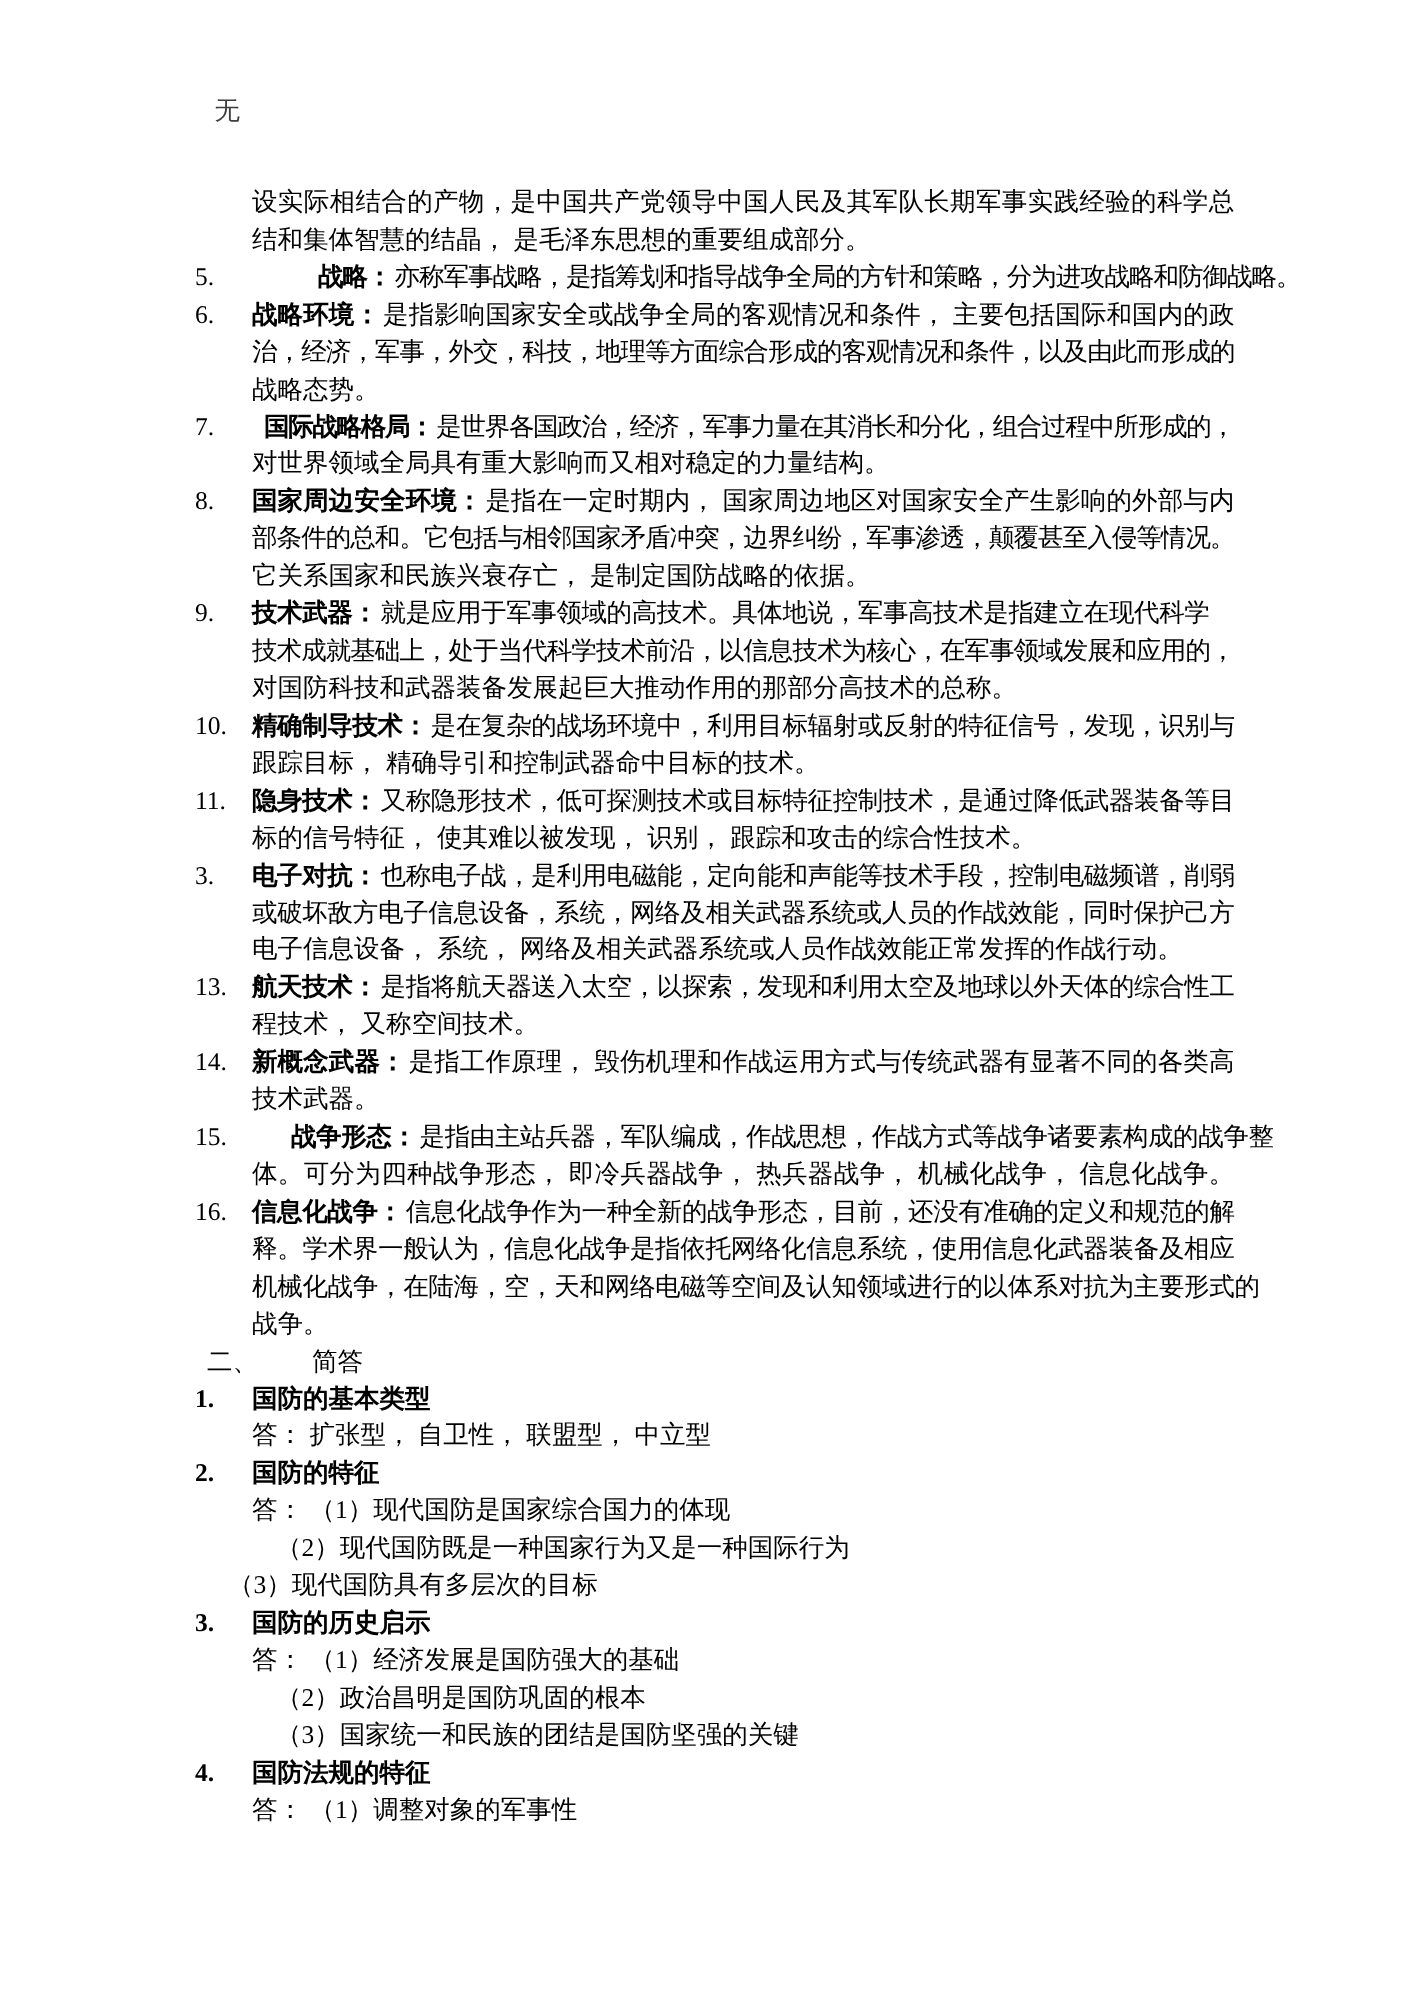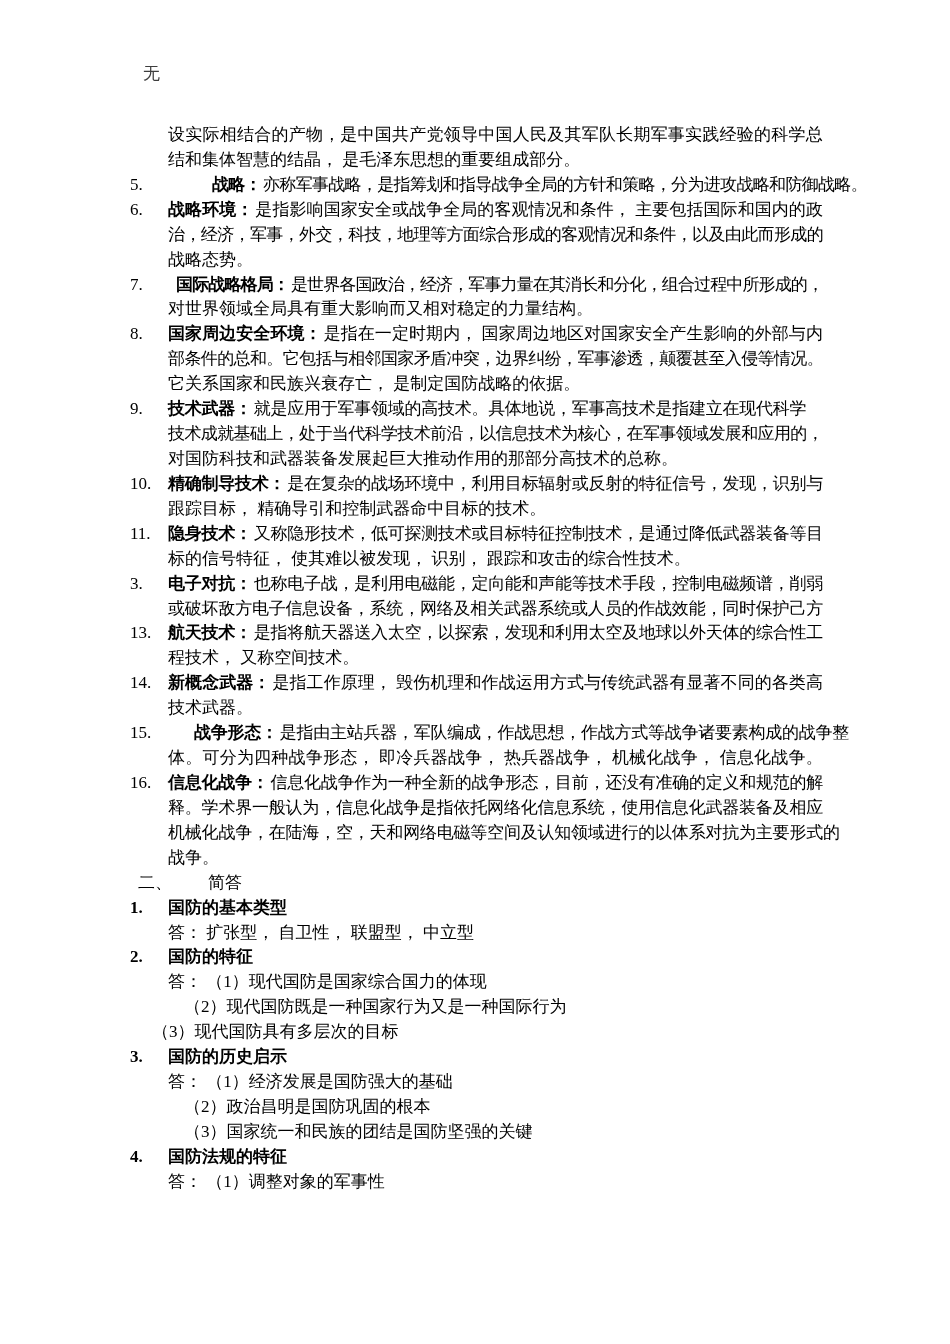--- a/index.html
+++ b/index.html
@@ -82,20 +82,21 @@
       <div class="line"><span class="lt">它关系国家和民族兴衰存亡， 是制定国防战略的依据。</span></div>
       <div class="line j"><span class="num">9.</span><span class="lt" style="letter-spacing: -0.25641px;"><span class="term">技术武器：</span>就是应用于军事领域的高技术。具体地说，军事高技术是指建立在现代科学</span></div>
       <div class="line j"><span class="lt" style="letter-spacing: -0.625px;">技术成就基础上，处于当代科学技术前沿，以信息技术为核心，在军事领域发展和应用的，</span></div>
       <div class="line"><span class="lt">对国防科技和武器装备发展起巨大推动作用的那部分高技术的总称。</span></div>
       <div class="line j"><span class="num">10.</span><span class="lt" style="letter-spacing: -0.25641px;"><span class="term">精确制导技术：</span>是在复杂的战场环境中，利用目标辐射或反射的特征信号，发现，识别与</span></div>
       <div class="line"><span class="lt">跟踪目标， 精确导引和控制武器命中目标的技术。</span></div>
       <div class="line j"><span class="num">11.</span><span class="lt" style="letter-spacing: -0.25641px;"><span class="term">隐身技术：</span>又称隐形技术，低可探测技术或目标特征控制技术，是通过降低武器装备等目</span></div>
       <div class="line"><span class="lt">标的信号特征， 使其难以被发现， 识别， 跟踪和攻击的综合性技术。</span></div>
       <div class="line j"><span class="num">3.</span><span class="lt" style="letter-spacing: -0.25641px;"><span class="term">电子对抗：</span>也称电子战，是利用电磁能，定向能和声能等技术手段，控制电磁频谱，削弱</span></div>
       <div class="line j"><span class="lt" style="letter-spacing: -0.205128px;">或破坏敌方电子信息设备，系统，网络及相关武器系统或人员的作战效能，同时保护己方</span></div>
+      <div class="line"><span class="lt">电子信息设备， 系统， 网络及相关武器系统或人员作战效能正常发挥的作战行动。</span></div>
       <div class="line j"><span class="num">13.</span><span class="lt" style="letter-spacing: -0.25641px;"><span class="term">航天技术：</span>是指将航天器送入太空，以探索，发现和利用太空及地球以外天体的综合性工</span></div>
       <div class="line"><span class="lt">程技术， 又称空间技术。</span></div>
       <div class="line j"><span class="num">14.</span><span class="lt" style="letter-spacing: 0.0705128px;"><span class="term">新概念武器：</span>是指工作原理， 毁伤机理和作战运用方式与传统武器有显著不同的各类高</span></div>
       <div class="line"><span class="lt">技术武器。</span></div>
       <div class="line j"><span class="num">15.</span><span class="lt" style="letter-spacing: -0.25641px; margin-left: 26px;"><span class="term">战争形态：</span>是指由主站兵器，军队编成，作战思想，作战方式等战争诸要素构成的战争整</span></div>
       <div class="line j"><span class="lt" style="letter-spacing: 0.219512px;">体。可分为四种战争形态， 即冷兵器战争， 热兵器战争， 机械化战争， 信息化战争。</span></div>
       <div class="line j"><span class="num">16.</span><span class="lt" style="letter-spacing: -0.25641px;"><span class="term">信息化战争：</span>信息化战争作为一种全新的战争形态，目前，还没有准确的定义和规范的解</span></div>
       <div class="line j"><span class="lt" style="letter-spacing: -0.205128px;">释。学术界一般认为，信息化战争是指依托网络化信息系统，使用信息化武器装备及相应</span></div>
       <div class="line j"><span class="lt" style="letter-spacing: -0.205128px;">机械化战争，在陆海，空，天和网络电磁等空间及认知领域进行的以体系对抗为主要形式的</span></div>
       <div class="line"><span class="lt">战争。</span></div>

